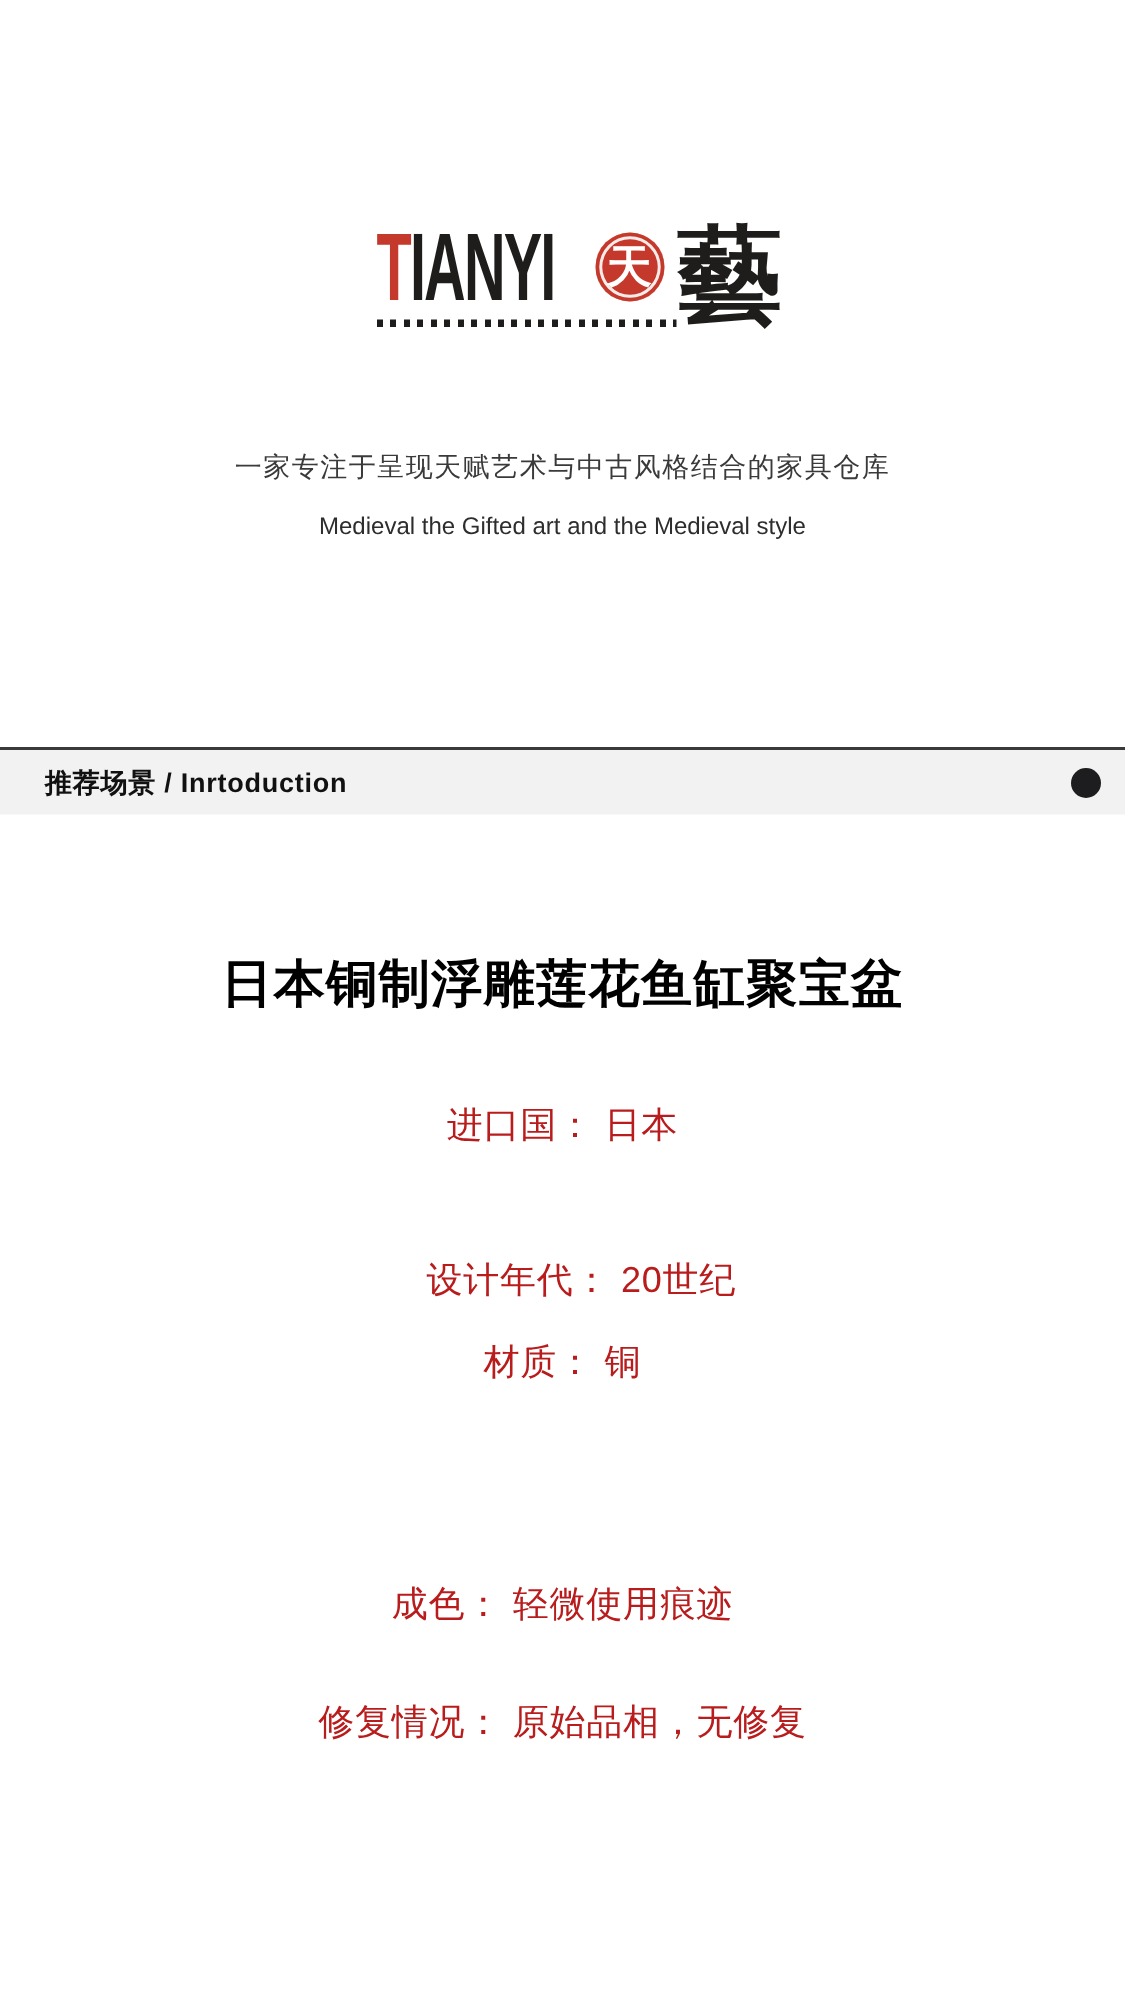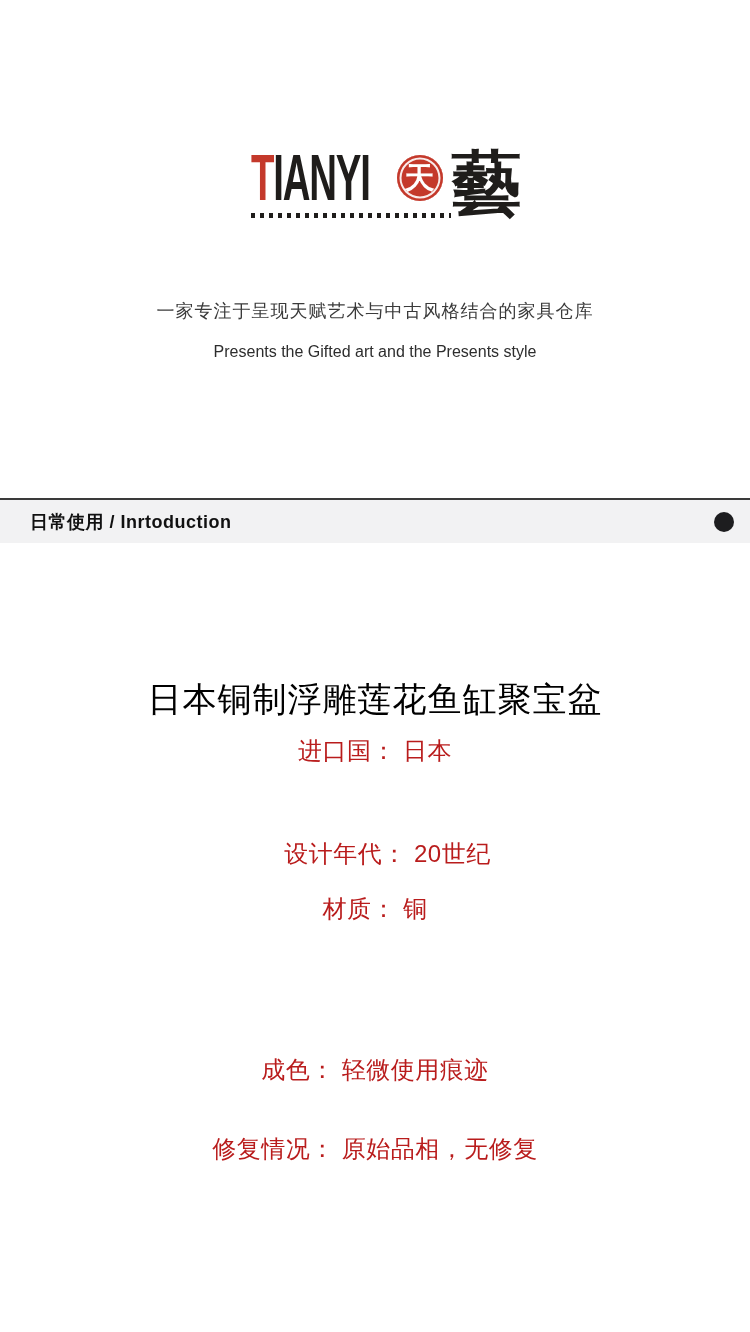--- a/index.html
+++ b/index.html
@@ -74,23 +74,23 @@
     padding:0 16px 0 30px;
   }
   .section-label{font-size:18px;font-weight:700;color:#111111;letter-spacing:.5px;}
   .section-dot{
     margin-left:auto;width:20px;height:20px;border-radius:50%;
     background:#1d1d1f;
   }
 
   
   .product-title{
-    position:absolute;top:679px;left:0;width:100%;
+    position:absolute;top:636px;left:0;width:100%;
     text-align:center;font-size:34px;line-height:40px;
-    font-weight:400;letter-spacing:1px;color:#000000;
+    font-weight:700;letter-spacing:1px;color:#000000;
   }
   .detail-line{
     position:absolute;left:0;width:100%;
     text-align:center;font-size:24px;line-height:28px;
     font-weight:400;letter-spacing:.5px;color:#b91c1c;
   }
   .d0{top:737px;} .d1{top:840px;padding-left:25px;} .d2{top:895px;}
   .d3{top:972px;} .d4{top:1056px;} .d5{top:1135px;}
 </style>
 </head>
@@ -107,24 +107,24 @@
       </div>
       <div class="logo-seal">
         <span>天</span>
       </div>
       <div class="logo-art">藝</div>
       <div class="logo-dots"></div>
     </div>
   </div>
 
   <div class="tagline-cn">一家专注于呈现天赋艺术与中古风格结合的家具仓库</div>
-  <div class="tagline-en">Presents the Gifted art and the Presents style</div>
+  <div class="tagline-en">Medieval the Gifted art and the Medieval style</div>
 
   <div class="section-bar">
-    <div class="section-label">日常使用 / Inrtoduction</div>
+    <div class="section-label">推荐场景 / Inrtoduction</div>
     <div class="section-dot"></div>
   </div>
 
   <div class="product-title">日本铜制浮雕莲花鱼缸聚宝盆</div>
 
   <div class="detail-line d0">进口国： 日本</div>
   <div class="detail-line d1">设计年代： 20世纪</div>
   <div class="detail-line d2">材质： 铜</div>
   <div class="detail-line d5">修复情况： 原始品相，无修复</div>
   <div class="detail-line d4">成色： 轻微使用痕迹</div>

